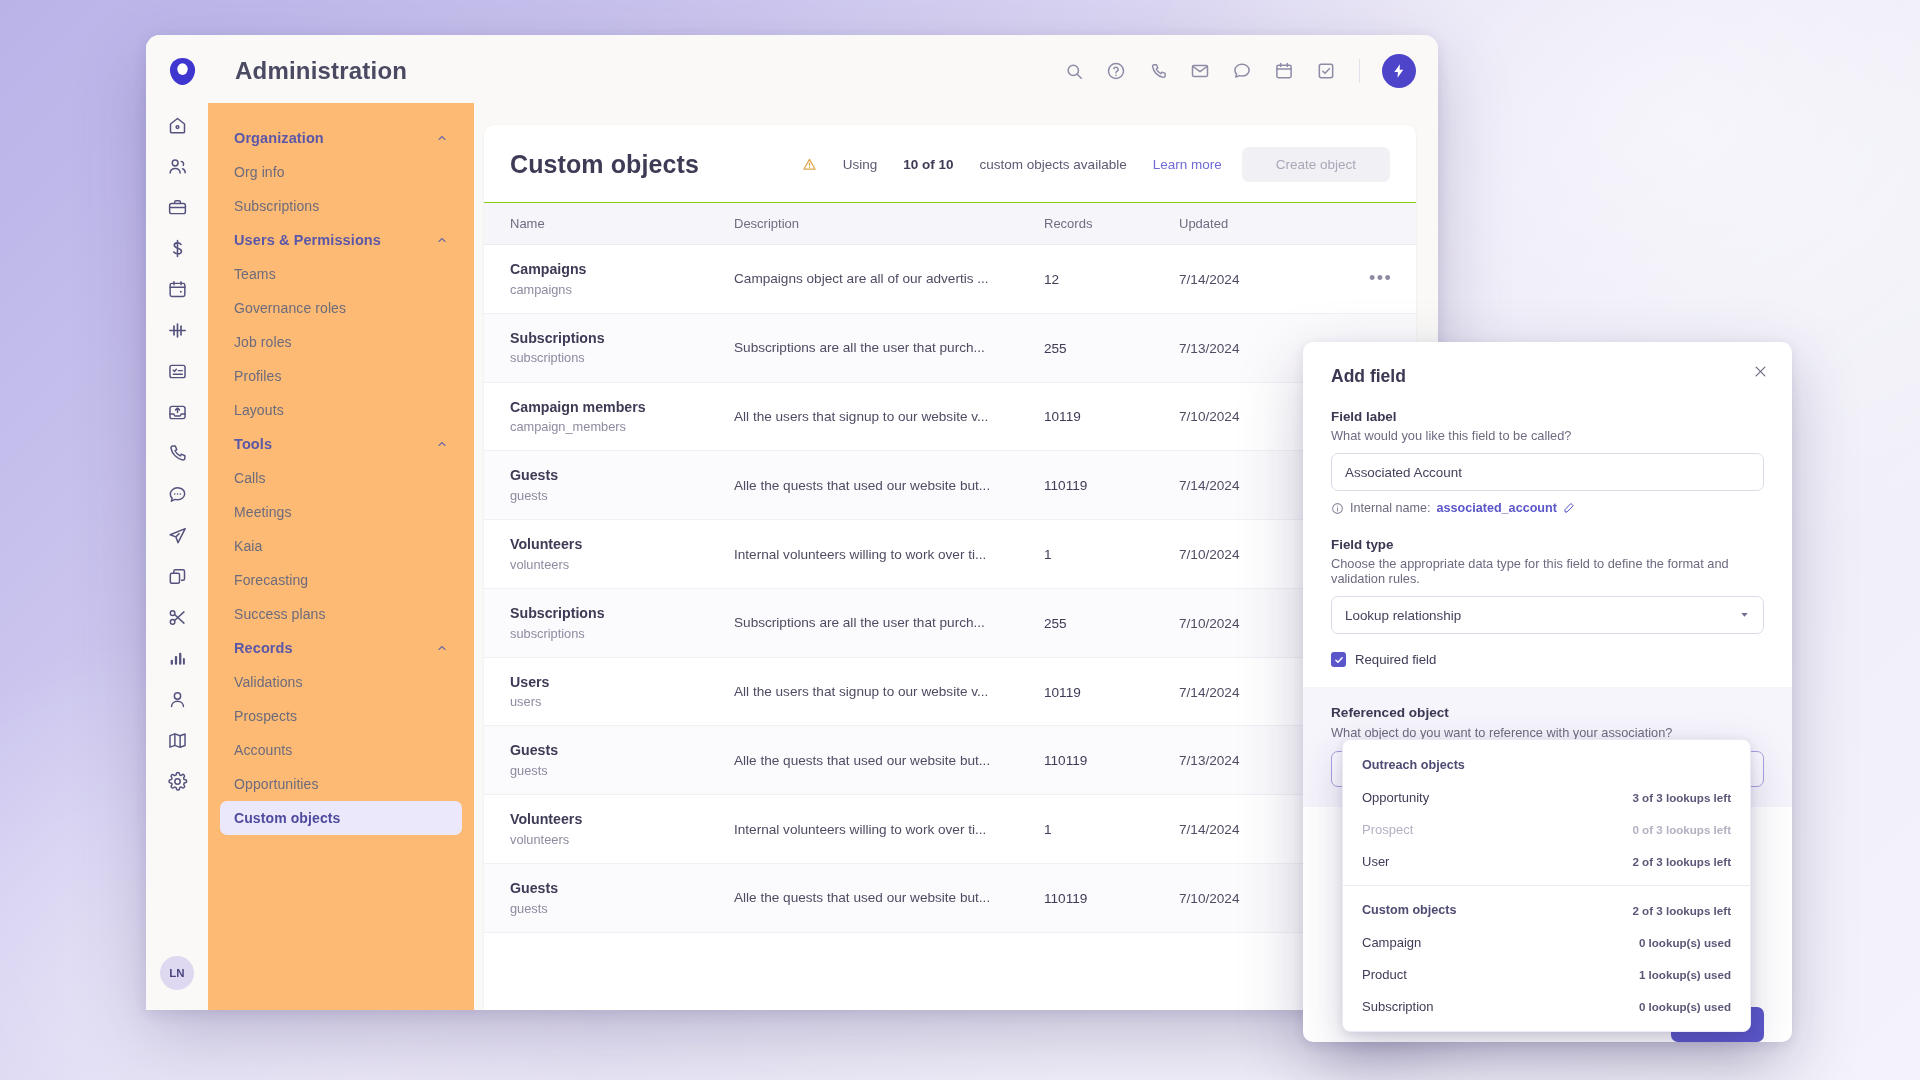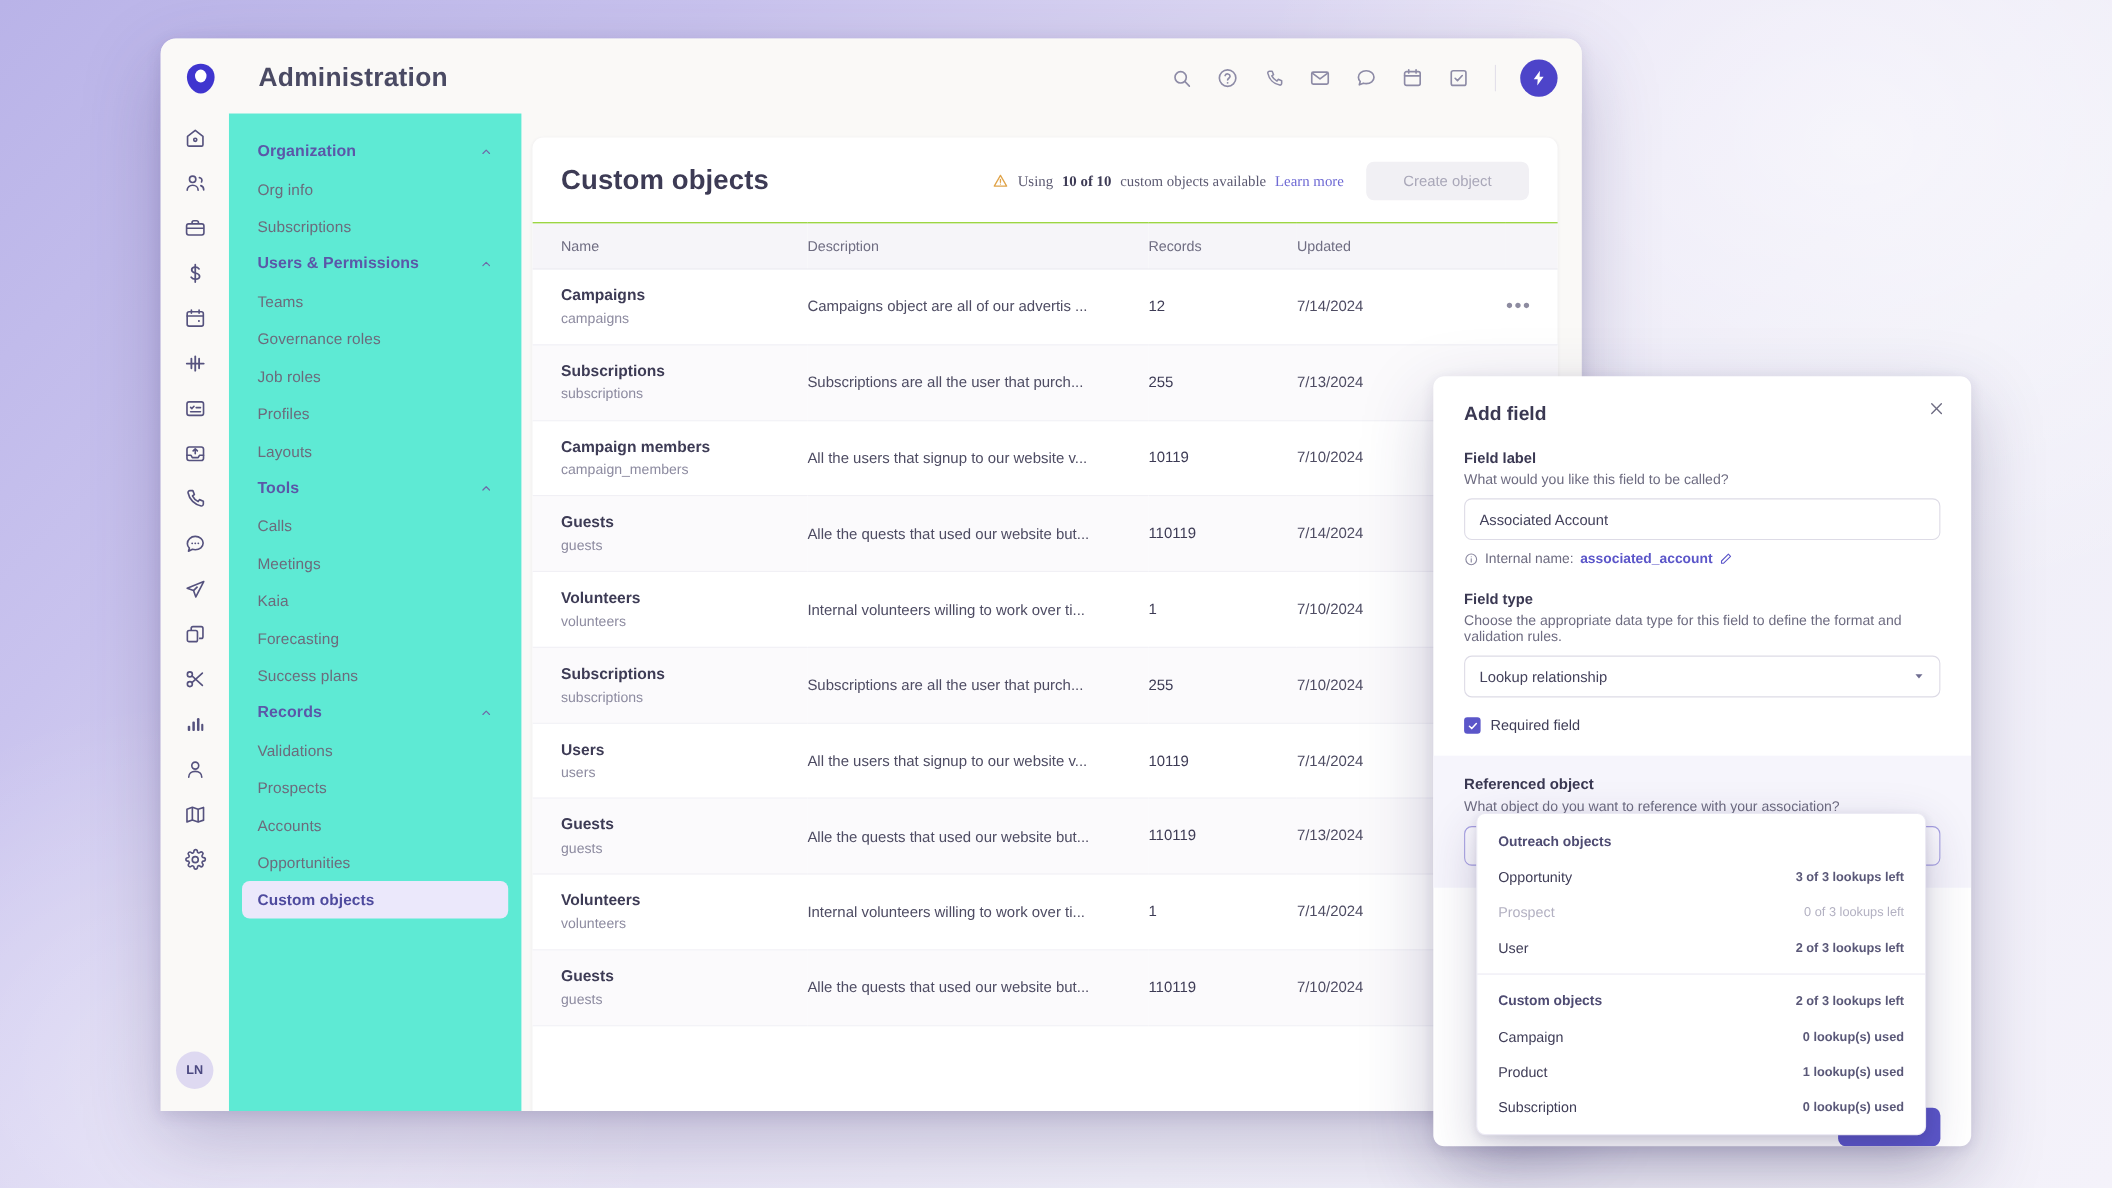--- a/index.html
+++ b/index.html
@@ -80,21 +80,21 @@
     width: 34px; height: 34px; border-radius: 50%;
     background: #ded9f1; color: #4b4880;
     display: flex; align-items: center; justify-content: center;
     font-size: 11.5px; font-weight: 700; cursor: pointer;
   }
 
   
   .navpanel {
     width: 266px; flex: 0 0 266px;
     padding: 18px 12px 0 12px;
-    background: #5eead4; overflow: hidden;
+    background: #fdba74; overflow: hidden;
   }
   .nav-section {
     display: flex; align-items: center; justify-content: space-between;
     padding: 9px 14px 9px 14px; cursor: pointer;
   }
   .nav-section span.lbl {
     font-size: 14.5px; font-weight: 700; color: #5b57a8; letter-spacing: .1px;
   }
   .chev { color: #6e6aa8; display: flex; }
   .nav-item {
@@ -114,22 +114,22 @@
     box-shadow: 0 1px 3px rgba(60,50,110,.07);
     height: 100%; overflow: hidden;
   }
   .card-head {
     display: flex; align-items: center;
     padding: 22px 26px 20px 26px;
   }
   .card-title { font-size: 25px; font-weight: 700; color: #3d3b55; letter-spacing: .1px; }
   .head-right { margin-left: auto; display: flex; align-items: center; gap: 20px; }
   .usage {
-    display: flex; align-items: center; gap: 8px;
-    font-size: 13.5px; color: #5c5a72; font-family: Liberation Serif, serif;
+    display: flex; align-items: center; gap: 26px;
+    font-size: 13.5px; color: #5c5a72;
   }
   .usage b { font-weight: 700; color: #3d3b55; }
   .warn-icon { color: #e0a44a; display: flex; }
   .link { color: #6f6ad4; cursor: pointer; }
   .btn-disabled {
     background: #f1f0f4; color: #a9a7b8; border: none;
     font-size: 13.5px; font-family: inherit;
     padding: 10px 34px; border-radius: 7px; cursor: not-allowed;
   }
 
@@ -239,21 +239,21 @@
     display: flex; align-items: center;
     padding: 9px 19px; font-size: 12.6px; font-weight: 700; color: #4e4b72;
   }
   .dd-group .meta { margin-left: auto; font-size: 11.6px; font-weight: 700; color: #5a5878; }
   .dd-item {
     display: flex; align-items: center;
     padding: 8.5px 19px; font-size: 13px; color: #3f3d57; cursor: pointer;
   }
   .dd-item .meta { margin-left: auto; font-size: 11.6px; font-weight: 700; color: #5a5878; }
   .dd-item.disabled { color: #b3b1c2; cursor: default; }
-  .dd-item.disabled .meta { color: #b3b1c2; font-weight: 400; }
+  .dd-item.disabled .meta { color: #b3b1c2; font-weight: 700; }
   .dd-sep { height: 1px; background: #eceaf4; margin: 8px 0; }
 </style>
 </head>
 <body>
 
 <div class="bg-soft"></div>
 
 <div class="app">
 
   <div class="topbar">

